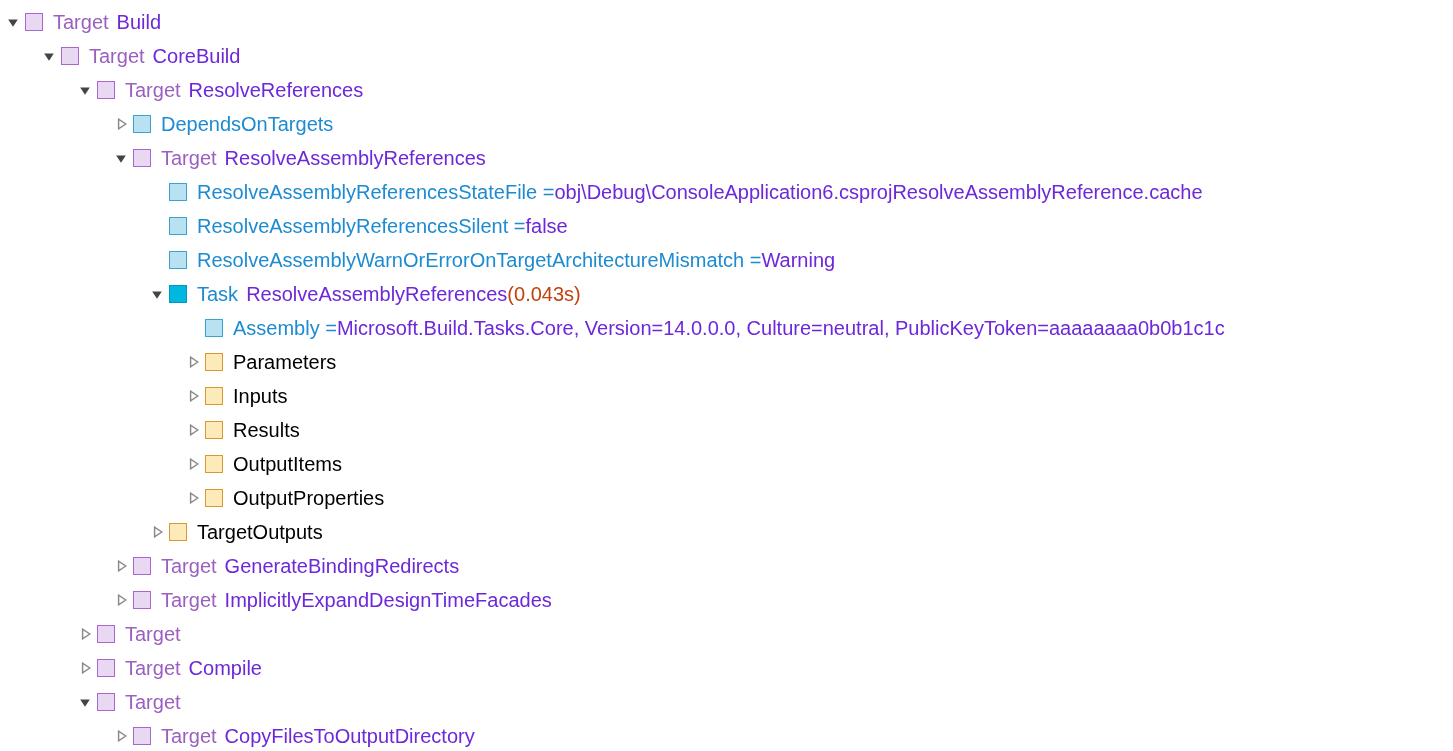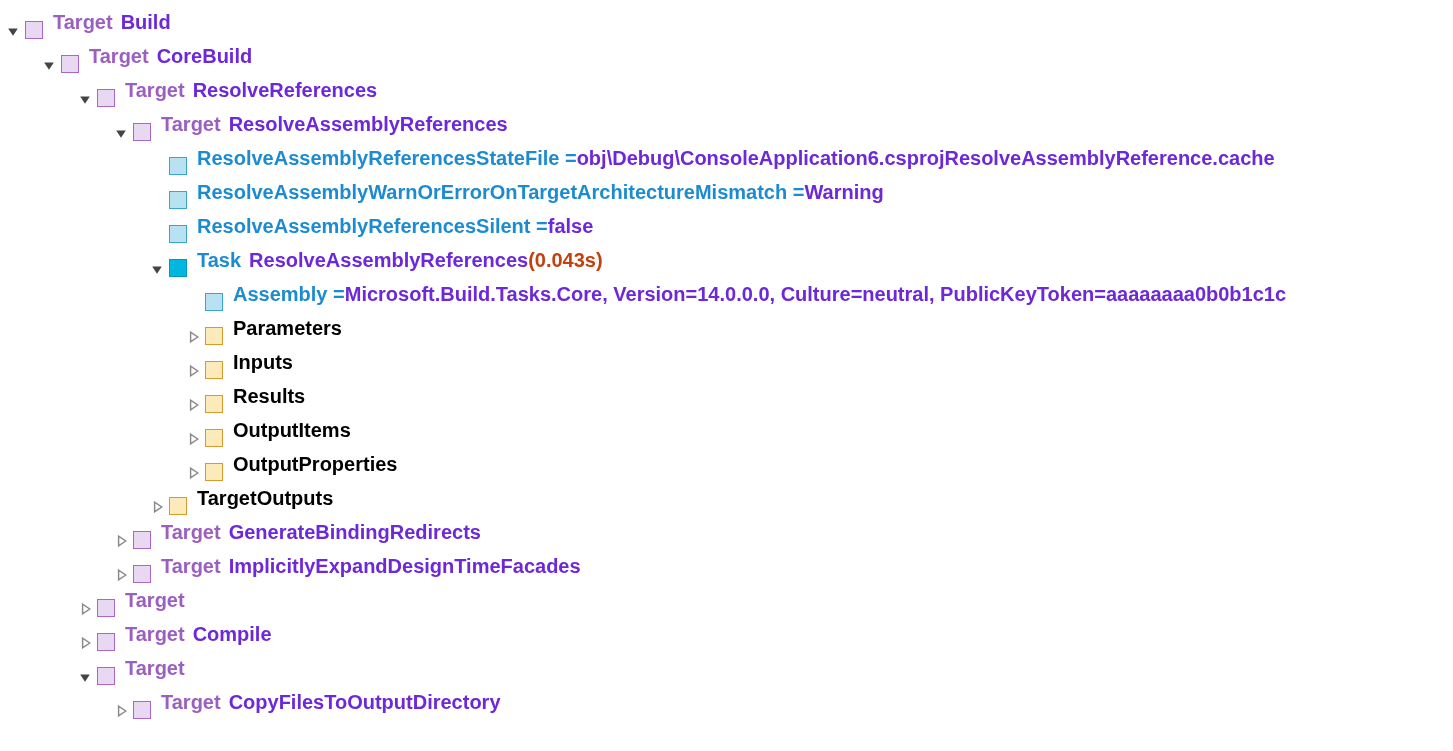--- a/index.html
+++ b/index.html
@@ -7,24 +7,23 @@
     padding: 5px 0 0 5px;
     font-family: "Segoe UI", "Segoe UI Light", Tahoma, sans-serif;
     font-size: 20px;
     background: #fff;
     color: #000;
     white-space: nowrap;
     overflow: hidden;
   }
   .row {
     display: flex;
-    align-items: flex-end;
+    align-items: center;
     height: 34px;
     line-height: 34px;
-    font-weight: bold;
   }
   .toggle {
     width: 16px;
     height: 16px;
     display: flex;
     align-items: center;
     justify-content: center;
     margin-right: 4px;
     flex-shrink: 0;
   }
@@ -92,47 +91,57 @@
         </svg>
       </span>
       <span class="icon purple"></span>
       <span class="text-segment lbl-purple kw">Target</span>
       <span class="text-segment lbl-black">ResolveReferences</span>
     </div>
     <div class="row">
       <span style="display: inline-block; width: 108px; flex-shrink: 0;"></span>
       <span class="toggle">
         <svg viewBox="0 0 10 10">
+          <path d="M3 1 L3 9 L9 5 Z" fill="none" stroke="#888" stroke-width="1.2"></path>
+        </svg>
+      </span>
+      <span class="icon blue"></span>
+      <span class="text-segment lbl-blue">DependsOnTargets</span>
+    </div>
+    <div class="row">
+      <span style="display: inline-block; width: 108px; flex-shrink: 0;"></span>
+      <span class="toggle">
+        <svg viewBox="0 0 10 10">
           <path d="M1 3 L9 3 L5 9 Z" fill="#444"></path>
         </svg>
       </span>
       <span class="icon purple"></span>
       <span class="text-segment lbl-purple kw">Target</span>
       <span class="text-segment lbl-black">ResolveAssemblyReferences</span>
     </div>
     <div class="row">
       <span style="display: inline-block; width: 144px; flex-shrink: 0;"></span>
       <span class="spacer"></span>
       <span class="icon blue"></span>
       <span class="text-segment lbl-blue">ResolveAssemblyReferencesStateFile = </span>
       <span class="text-segment lbl-black">obj\Debug\ConsoleApplication6.csprojResolveAssemblyReference.cache</span>
     </div>
     <div class="row">
       <span style="display: inline-block; width: 144px; flex-shrink: 0;"></span>
       <span class="spacer"></span>
       <span class="icon blue"></span>
+      <span class="text-segment lbl-blue">ResolveAssemblyReferencesSilent = </span>
+      <span class="text-segment lbl-black">false</span>
+    </div>
+    <div class="row">
+      <span style="display: inline-block; width: 144px; flex-shrink: 0;"></span>
+      <span class="spacer"></span>
+      <span class="icon blue"></span>
       <span class="text-segment lbl-blue">ResolveAssemblyWarnOrErrorOnTargetArchitectureMismatch = </span>
       <span class="text-segment lbl-black">Warning</span>
-    </div>
-    <div class="row">
-      <span style="display: inline-block; width: 144px; flex-shrink: 0;"></span>
-      <span class="spacer"></span>
-      <span class="icon blue"></span>
-      <span class="text-segment lbl-blue">ResolveAssemblyReferencesSilent = </span>
-      <span class="text-segment lbl-black">false</span>
     </div>
     <div class="row">
       <span style="display: inline-block; width: 144px; flex-shrink: 0;"></span>
       <span class="toggle">
         <svg viewBox="0 0 10 10">
           <path d="M1 3 L9 3 L5 9 Z" fill="#444"></path>
         </svg>
       </span>
       <span class="icon cyan"></span>
       <span class="text-segment lbl-blue kw">Task</span>

